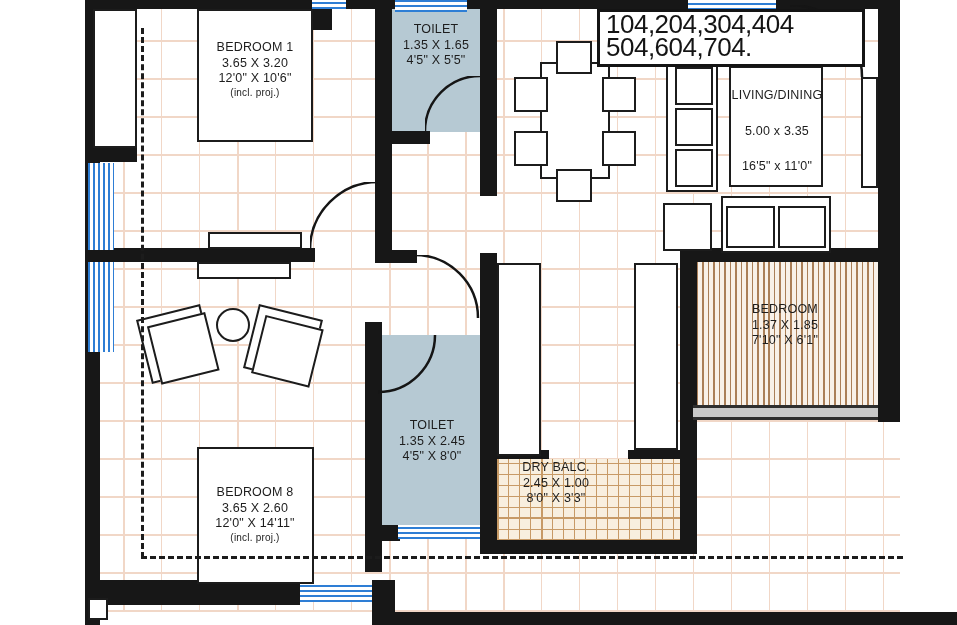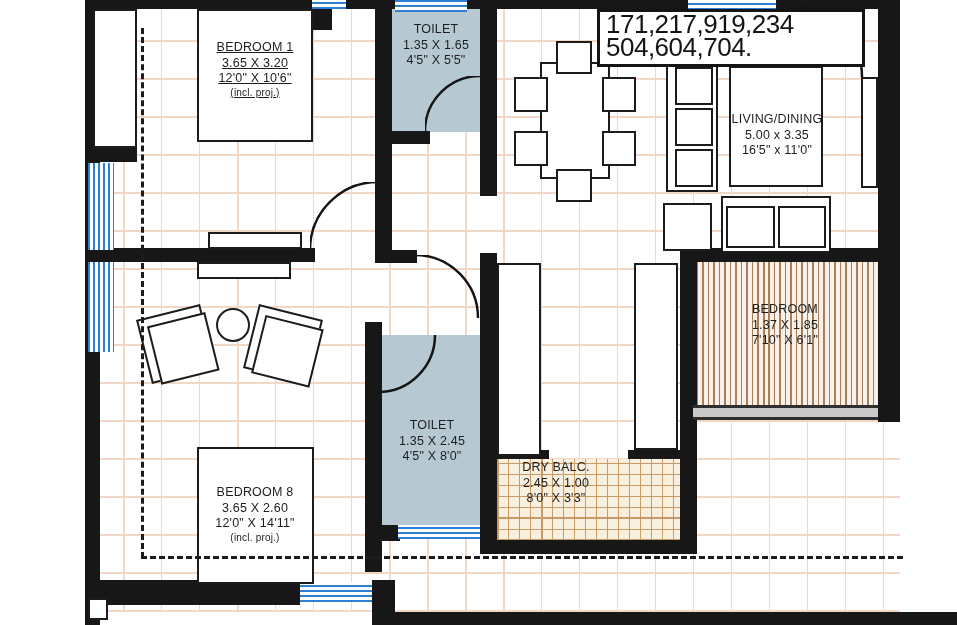--- a/index.html
+++ b/index.html
@@ -92,21 +92,21 @@
       <path d="M0,0 A63,63 0 0 1 63,63" fill="none" stroke="#151515" stroke-width="2.5"></path>
     </svg>
   <svg class="arc" style="left:378px;top:335px;" width="59" height="59">
       <path d="M57,0 A57,57 0 0 1 0,57" fill="none" stroke="#151515" stroke-width="2.5"></path>
     </svg>
   <svg class="arc" style="left:790px;top:5px;" width="74" height="74">
       <path d="M0,0 A72,72 0 0 1 72,72" fill="none" stroke="#151515" stroke-width="2.5"></path>
     </svg>
 
   <div class="furn" style="left:197px;top:9px;width:116px;height:133px;"></div>
-  <div class="lbl" style="left:187px;top:40px;width:136px;text-decoration:underline;">
+  <div class="lbl" style="left:187px;top:40px;width:136px;">
     <div>BEDROOM 1</div>
     <div>3.65 X 3.20</div>
     <div>12'0" X 10'6"</div>
     <div class="sm">(incl. proj.)</div>
   </div>
   <div class="furn thin" style="left:208px;top:232px;width:94px;height:17px;"></div>
 
   <div class="furn thin" style="left:197px;top:262px;width:94px;height:17px;"></div>
   <div class="chair" style="left:143px;top:311px;width:66px;height:66px;transform:rotate(-14deg);">
     <div class="c-out"></div>
@@ -138,21 +138,21 @@
     <div class="cush"></div>
     <div class="cush"></div>
   </div>
   <div class="furn" style="left:663px;top:203px;width:49px;height:48px;"></div>
   <div class="furn sofa2" style="left:721px;top:196px;width:110px;height:57px;">
     <div class="cush"></div>
     <div class="cush"></div>
   </div>
   <div class="furn" style="left:861px;top:77px;width:17px;height:111px;"></div>
   <div class="furn" style="left:729px;top:66px;width:94px;height:121px;"></div>
-  <div class="lbl" style="left:712px;top:112px;width:130px;">
+  <div class="lbl" style="left:712px;top:88px;width:130px;gap:20px;">
     <div>LIVING/DINING</div>
     <div>5.00 x 3.35</div>
     <div>16'5" x 11'0"</div>
   </div>
 
   <div class="furn" style="left:497px;top:263px;width:44px;height:193px;"></div>
   <div class="furn" style="left:634px;top:263px;width:44px;height:187px;"></div>
 
   <div class="lbl" style="left:386px;top:22px;width:100px;">
     <div>TOILET</div>
@@ -169,17 +169,17 @@
     <div>1.37 X 1.85</div>
     <div>7'10" X 6'1"</div>
   </div>
   <div class="lbl" style="left:476px;top:460px;width:160px;">
     <div>DRY BALC.</div>
     <div>2.45 X 1.00</div>
     <div>8'0" X 3'3"</div>
   </div>
 
   <div class="titlebox" style="left:597px;top:9px;width:250px;height:50px;">
-    <div>171,217,919,234</div>
+    <div>104,204,304,404</div>
     <div>504,604,704.</div>
   </div>
 
 </div>
 
 </body></html>

